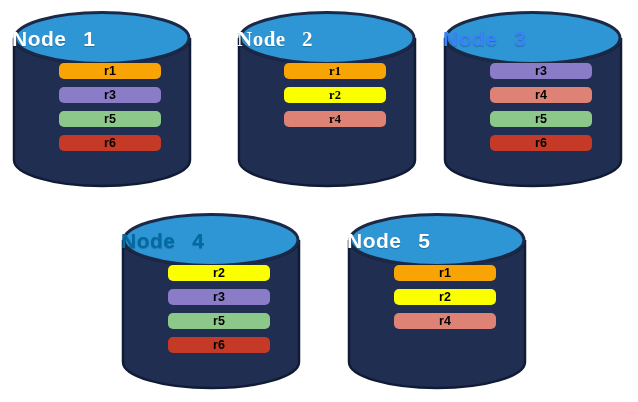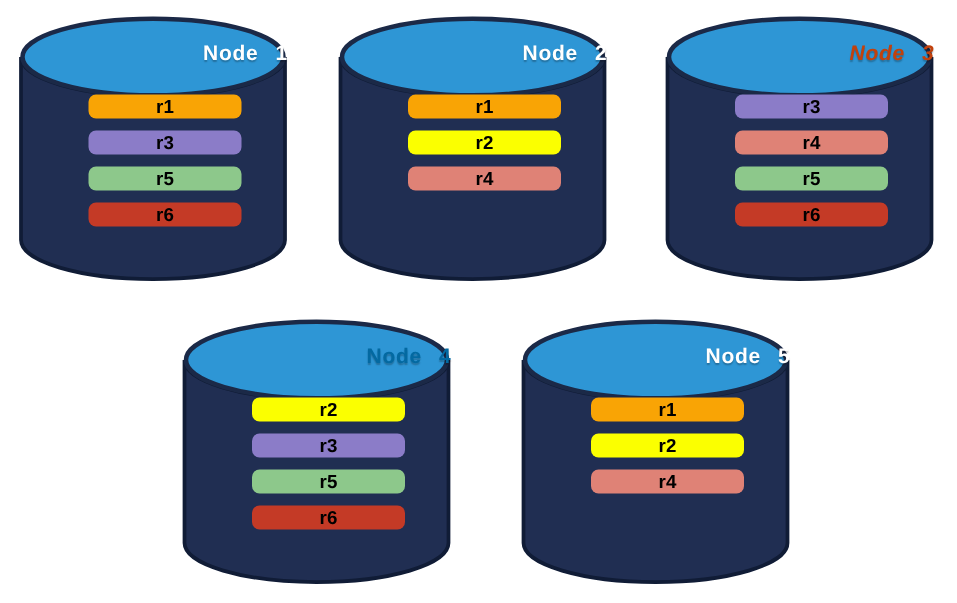--- a/index.html
+++ b/index.html
@@ -24,23 +24,23 @@
     position: absolute;
     left: 0;
     top: 0;
     display: block;
   }
   .node-title {
     position: absolute;
     left: 0;
     top: 19px;
     width: 100%;
-    text-align: right;
+    text-align: left;
     color: #ffffff;
-    font-size: 14px;
+    font-size: 21px;
     font-weight: bold;
     word-spacing: 0.5em;
     letter-spacing: 0.5px;
     text-shadow: 0 1px 1px rgba(0,0,0,0.25);
   }
   .bars {
     position: absolute;
     left: 31px;
     top: 55px;
     width: 118px;
@@ -69,39 +69,39 @@
       </svg>
       <div class="node-title" style="color: rgb(255, 255, 255);">Node 1</div>
       <div class="bars">
         <div class="bar" style="background: rgb(249, 164, 5); color: rgb(0, 0, 0);">r1</div>
         <div class="bar" style="background: rgb(139, 124, 200); color: rgb(0, 0, 0);">r3</div>
         <div class="bar" style="background: rgb(141, 200, 139); color: rgb(0, 0, 0);">r5</div>
         <div class="bar" style="background: rgb(196, 58, 38); color: rgb(0, 0, 0);">r6</div>
       </div>
     </div>
 
-    <div class="node" style="left: 225px; top: 8px;">
+    <div class="node" style="left: 237px; top: 8px; font-family: Liberation Serif, serif;">
       <svg width="180" height="182" viewBox="0 0 180 182">
         <path class="cyl-body" d="M 2 30 L 2 152 A 88 26 0 0 0 178 152 L 178 30 A 88 26 0 0 1 2 30 Z" stroke-width="2.5" fill="#202E52" stroke="#101C36"></path>
         <ellipse class="cyl-top" cx="90" cy="30" rx="87" ry="25.5" stroke-width="3" fill="#2E96D5" stroke="#1B2947"></ellipse>
       </svg>
       <div class="node-title" style="color: rgb(255, 255, 255);">Node 2</div>
       <div class="bars">
         <div class="bar" style="background: rgb(249, 164, 5); color: rgb(0, 0, 0);">r1</div>
         <div class="bar" style="background: rgb(251, 255, 0); color: rgb(0, 0, 0);">r2</div>
         <div class="bar" style="background: rgb(223, 130, 118); color: rgb(0, 0, 0);">r4</div>
       </div>
     </div>
 
     <div class="node" style="left: 443px; top: 8px;">
       <svg width="180" height="182" viewBox="0 0 180 182">
         <path class="cyl-body" d="M 2 30 L 2 152 A 88 26 0 0 0 178 152 L 178 30 A 88 26 0 0 1 2 30 Z" stroke-width="2.5" fill="#202E52" stroke="#101C36"></path>
         <ellipse class="cyl-top" cx="90" cy="30" rx="87" ry="25.5" stroke-width="3" fill="#2E96D5" stroke="#1B2947"></ellipse>
       </svg>
-      <div class="node-title" style="color: #c2410c; font-style: italic;">Node 3</div>
+      <div class="node-title" style="color: #3b82f6;">Node 3</div>
       <div class="bars">
         <div class="bar" style="background: rgb(139, 124, 200); color: rgb(0, 0, 0);">r3</div>
         <div class="bar" style="background: rgb(223, 130, 118); color: rgb(0, 0, 0);">r4</div>
         <div class="bar" style="background: rgb(141, 200, 139); color: rgb(0, 0, 0);">r5</div>
         <div class="bar" style="background: rgb(196, 58, 38); color: rgb(0, 0, 0);">r6</div>
       </div>
     </div>
 
     <div class="node" style="left: 121px; top: 210px;">
       <svg width="180" height="182" viewBox="0 0 180 182">

